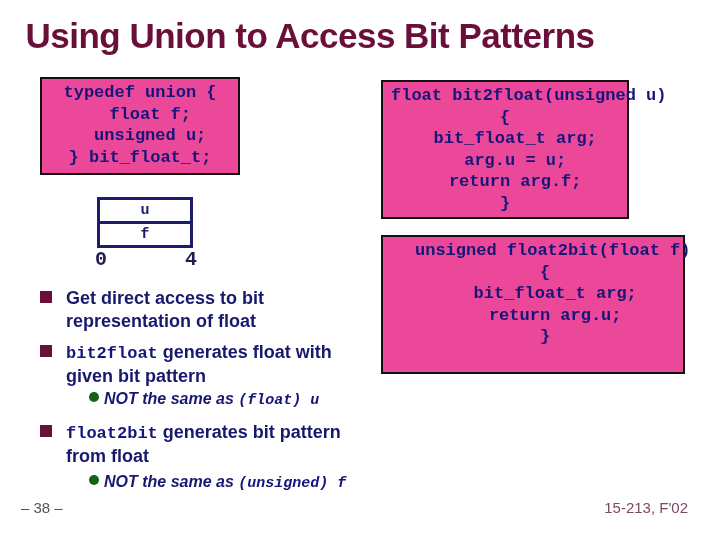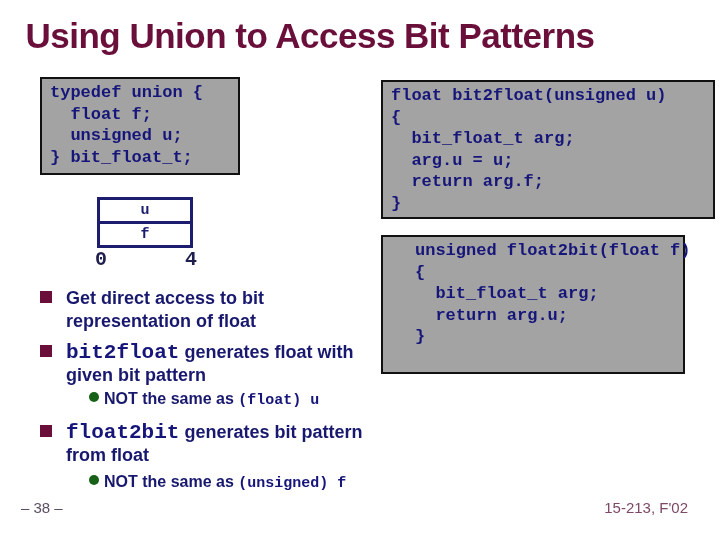--- a/index.html
+++ b/index.html
@@ -6,30 +6,30 @@
   .slide{
     position:relative;width:720px;height:540px;background:#ffffff;
     overflow:hidden;font-family:"Liberation Sans",sans-serif;
   }
   .title{
     position:absolute;top:16px;left:0;width:620px;margin:0;
     text-align:center;font-size:35px;font-weight:bold;letter-spacing:-0.5px;
     color:#6a0f3a;font-family:"Liberation Sans",sans-serif;
   }
   .codebox{
-    position:absolute;background:#a3a3a3;border:2px solid #111111;
-    padding:3px 8px;box-sizing:border-box;
+    position:absolute;background:#ec4899;border:2px solid #111111;
+    padding:3px 8px;box-sizing:border-box;text-align:center;
   }
   .cline{
     font-family:"Liberation Mono","DejaVu Sans Mono",monospace;
     font-weight:bold;font-size:17px;line-height:21.5px;
     color:#16167a;white-space:pre;
   }
   .box-typedef{left:40px;top:77px;width:200px;height:98px;}
-  .box-bit2float{left:381px;top:80px;width:334px;height:139px;}
+  .box-bit2float{left:381px;top:80px;width:248px;height:139px;}
   .box-float2bit{left:381px;top:235px;width:304px;height:139px;padding-left:32px;}
 
   .union-diagram{position:absolute;left:97px;top:197px;width:96px;}
   .drow{
     height:21px;border:3px solid #1d1d70;background:#ffffff;
     display:flex;align-items:center;justify-content:center;
     font-family:"Liberation Mono","DejaVu Sans Mono",monospace;
     font-weight:bold;font-size:15px;color:#1d1d70;
   }
   .drow.bottom{border-top:none;}
@@ -40,28 +40,28 @@
     font-weight:bold;font-size:20px;color:#1f1f4e;
   }
   .bullet{position:absolute;left:40px;}
   .bullet .btxt{margin-left:26px;}
   .bullet .bline{white-space:pre;line-height:23px;}
   .sq{
     position:absolute;left:0;top:4px;width:12px;height:12px;
     background:#6a0f3a;
   }
   .sub{position:absolute;left:89px;}
-  .sub .btxt{margin-left:15px;}
+  .sub .btxt{margin-left:15px;font-style:italic;}
   .sub .bline{white-space:pre;line-height:21px;}
   .dot{
     position:absolute;left:0;top:4px;width:10px;height:10px;
     border-radius:50%;background:#176017;
   }
   .sans{font-family:"Liberation Sans",sans-serif;font-weight:bold;font-size:18px;color:#18186e;margin-top:16px;}
-  .monoseg{font-family:"Liberation Mono","DejaVu Sans Mono",monospace;font-weight:bold;font-size:21px;color:#16167a;}
+  .monoseg{font-family:"Liberation Mono","DejaVu Sans Mono",monospace;font-weight:bold;font-size:17px;color:#16167a;}
   .sub .sans{font-size:16px;}
   .sub .monoseg{font-size:15px;}
   .footer-left{
     position:absolute;left:21px;top:499px;font-size:15px;color:#5d4f62;
     font-family:"Liberation Sans",sans-serif;
   }
   .footer-right{
     position:absolute;right:32px;top:499px;font-size:15px;color:#7d4866;
     font-family:"Liberation Sans",sans-serif;
   }

